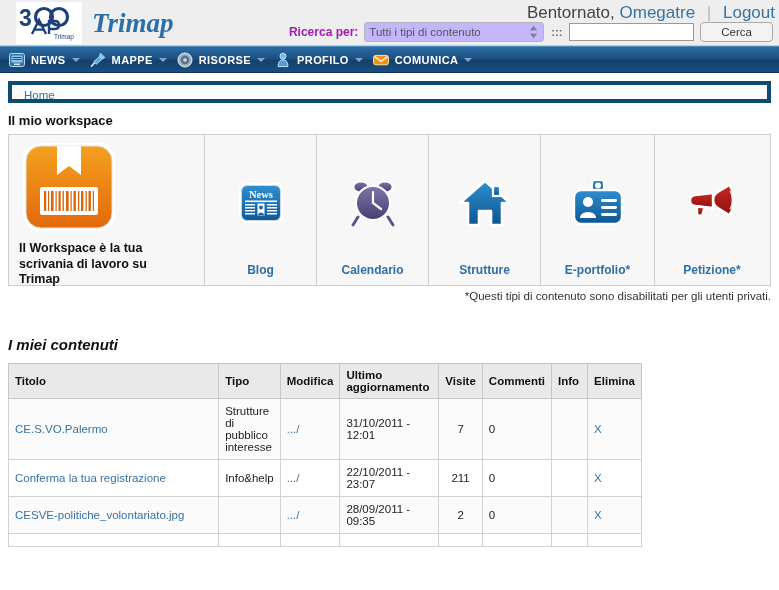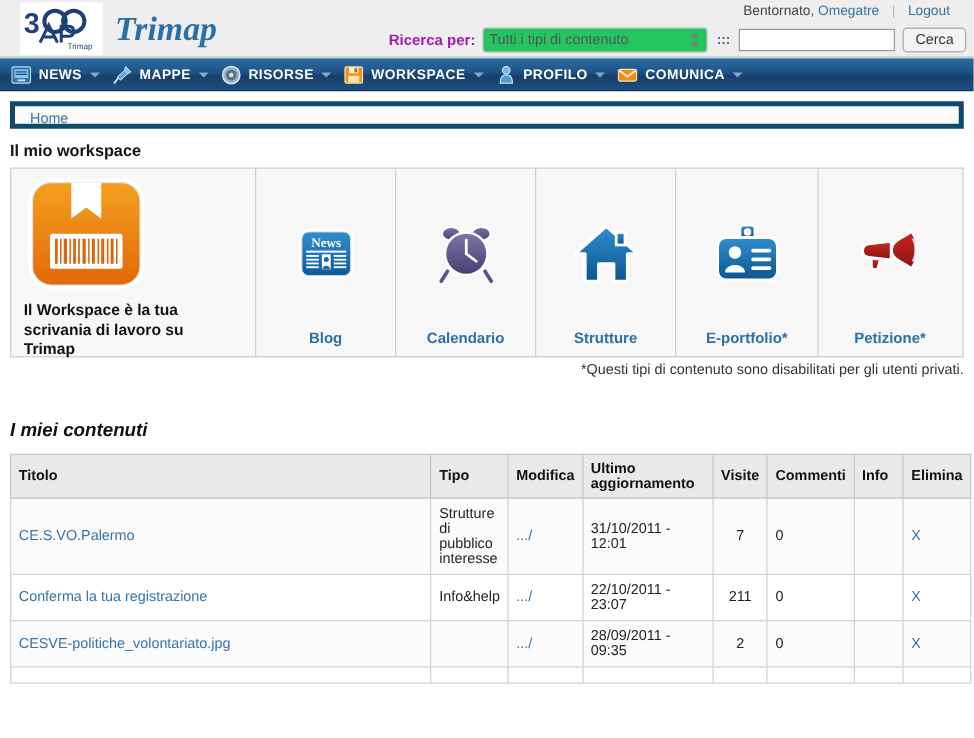--- a/index.html
+++ b/index.html
@@ -33,22 +33,22 @@
     left: 92px; top: 8px;
     font-family: "Liberation Serif", serif;
     font-size: 27px;
     font-weight: bold;
     font-style: italic;
     color: #2a6fa8;
     letter-spacing: 0px;
   }
   #welcome-bar {
     position: absolute;
-    right: 19px; top: 3px;
-    font-size: 11px;
+    right: 4px; top: 3px;
+    font-size: 17px;
     color: #444;
     white-space: nowrap;
   }
   #welcome-bar .sep {
     display: inline-block;
     color: #b8b8b8;
     margin: 0 7px;
   }
   #welcome-bar a {
     color: #3773a5;
@@ -66,21 +66,21 @@
     font-weight: bold;
     color: #a21caf;
     margin-right: 6px;
   }
   #content-type-select {
     width: 180px;
     height: 20px;
     font-family: "Liberation Sans", sans-serif;
     font-size: 11.5px;
     color: #555;
-    background: #22c55e;
+    background: #c4b5fd;
     border: 1px solid #b6b6b6;
     border-radius: 3px;
     padding-left: 4px;
     -webkit-appearance: none;
     appearance: none;
     position: relative;
   }
   .select-wrap { position: relative; display:inline-block; }
   .select-arrows {
     position: absolute;
@@ -99,21 +99,21 @@
     width: 125px; height: 18px;
     border: 1px solid #9a9a9a;
     background: #fff;
     font-family: "Liberation Sans", sans-serif;
     font-size: 11px;
     padding: 0 3px;
   }
   #search-button {
     margin-left: 6px;
     height: 20px;
-    padding: 0 9px;
+    padding: 0 20px;
     font-family: "Liberation Sans", sans-serif;
     font-size: 11.5px;
     color: #333;
     background: #f3f3f3;
     border: 1px solid #a8a8a8;
     border-radius: 4px;
     cursor: pointer;
   }
 
   
@@ -234,21 +234,21 @@
   
   #contents-title {
     margin: 34px 12px 10px 8px;
     font-size: 15px;
     font-weight: bold;
     font-style: italic;
     color: #111;
   }
   #contents-table {
     margin: 0 8px;
-    width: 769px;
+    width: 634px;
     border-collapse: collapse;
     font-size: 11.5px;
   }
   #contents-table th {
     background: #e9e9e9;
     border: 1px solid #c6c6c6;
     font-weight: bold;
     color: #111;
     font-size: 11.5px;
     padding: 5px 6px;
@@ -353,32 +353,20 @@
       <svg width="16" height="16" viewBox="0 0 16 16">
         <circle cx="8" cy="8" r="7" fill="#9fb5c9" stroke="#e2edf5" stroke-width="1"></circle>
         <circle cx="8" cy="8" r="4.4" fill="#5e7185"></circle>
         <circle cx="8" cy="8" r="1.8" fill="#cfe0ee"></circle>
       </svg>
     </span>
     <span class="nav-label">RISORSE</span>
     <span class="nav-caret"></span>
   </div>
 
-  <div class="nav-item">
-    <span class="nav-ico">
-      <svg width="16" height="16" viewBox="0 0 16 16">
-        <rect x="1" y="1.5" width="14" height="13" rx="1.3" fill="#ef9012" stroke="#ffe0ad" stroke-width="1"></rect>
-        <rect x="4.2" y="2" width="7.6" height="4.6" fill="#fff3e0"></rect>
-        <rect x="8.6" y="2.6" width="2" height="3.3" fill="#b86a06"></rect>
-        <rect x="3.6" y="8.6" width="8.8" height="5.4" fill="#fde2bb"></rect>
-      </svg>
-    </span>
-    <span class="nav-label">WORKSPACE</span>
-    <span class="nav-caret"></span>
-  </div>
 
   <div class="nav-item">
     <span class="nav-ico">
       <svg width="16" height="16" viewBox="0 0 16 16">
         <circle cx="8" cy="4.2" r="3" fill="#74b6e4" stroke="#d6ecfa" stroke-width="0.9"></circle>
         <path d="M8 7.8 C11.4 7.8 12.9 10.5 12.9 14.6 L3.1 14.6 C3.1 10.5 4.6 7.8 8 7.8 Z" fill="#4e9ed4" stroke="#d6ecfa" stroke-width="0.9"></path>
       </svg>
     </span>
     <span class="nav-label">PROFILO</span>
     <span class="nav-caret"></span>

